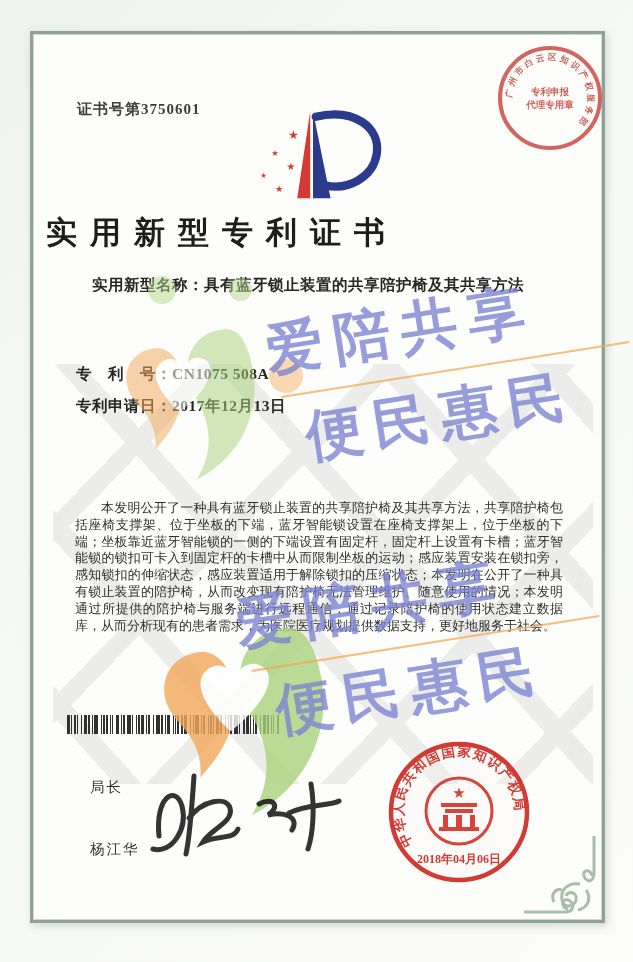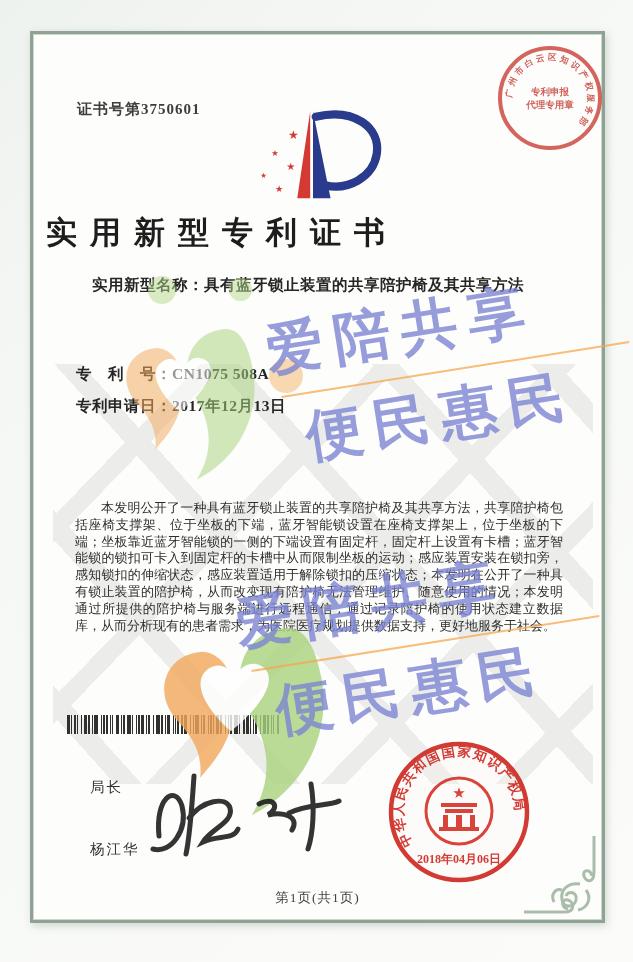--- a/index.html
+++ b/index.html
@@ -215,21 +215,20 @@
       <rect x="55" y="64" width="36" height="4" stroke="none"></rect>
       <rect x="59" y="70" width="28" height="4" stroke="none"></rect>
       <rect x="57" y="76" width="5" height="12" stroke="none"></rect>
       <rect x="70" y="76" width="6" height="12" stroke="none"></rect>
       <rect x="84" y="76" width="5" height="12" stroke="none"></rect>
       <rect x="53" y="88" width="40" height="4" stroke="none"></rect>
     </g>
     <text x="73" y="124" text-anchor="middle" font-size="12" fill="#cf2d26" font-weight="bold">2018年04月06日</text>
   </svg>
 
-  <div class="abs footer">第1页(共1页)</div>
 
   <svg class="abs flourish" viewBox="0 0 78 84">
     <g fill="none" stroke="#9bb29c" stroke-width="3">
       <path d="M74,4 L74,40 C74,52 66,50 64,44 C62,38 70,36 72,44"></path>
       <path d="M4,80 L44,80 C56,80 54,70 48,68 C42,66 40,75 48,77"></path>
       <path d="M60,52 C48,50 40,58 42,68 C44,76 54,76 56,68 C58,60 48,58 46,64"></path>
       <path d="M66,58 C72,66 68,76 58,78"></path>
       <path d="M34,70 C30,62 36,56 42,58"></path>
     </g>
   </svg>

